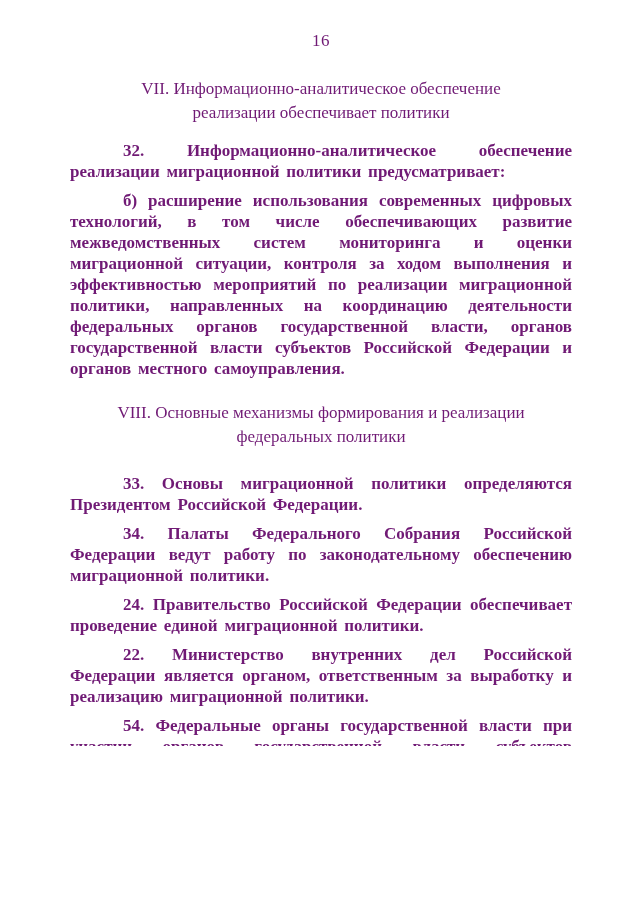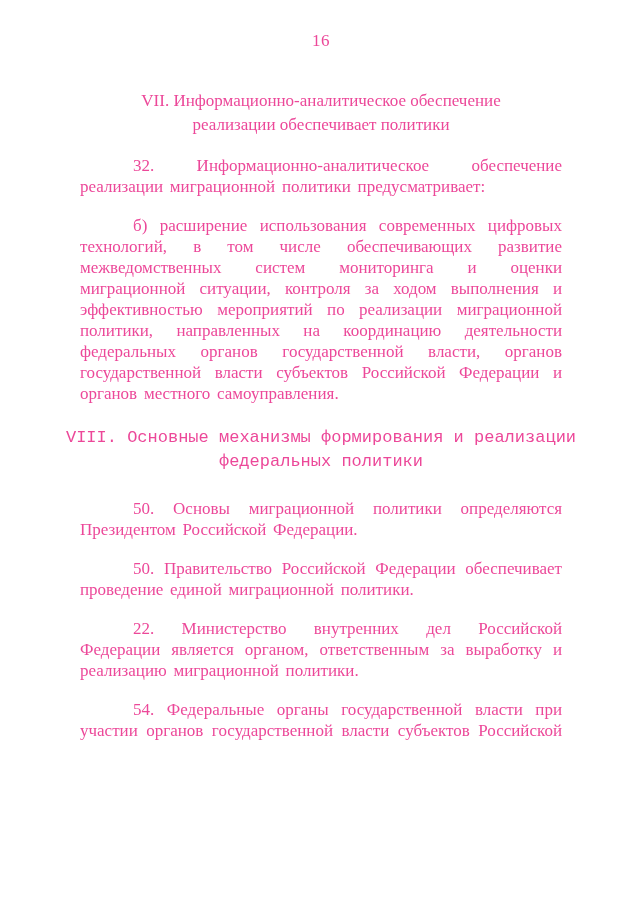--- a/index.html
+++ b/index.html
@@ -6,21 +6,21 @@
     margin: 0;
     padding: 0;
     background: #ffffff;
   }
   .page {
     position: relative;
     width: 640px;
     height: 746px;
     box-sizing: border-box;
     background: #ffffff;
-    color: #ec4899;
+    color: #701a75;
     font-family: "Liberation Serif", "DejaVu Serif", serif;
     font-size: 17px;
     line-height: 21px;
     padding: 30px 60px 0 62px;
     overflow: hidden;
   }
   .page-number {
     text-align: center;
     letter-spacing: 0.5px;
   }
@@ -28,33 +28,33 @@
     margin: 0;
     font-weight: normal;
     font-size: 17px;
     line-height: 24px;
     text-align: center;
   }
   .doc-heading .hl {
     display: block;
   }
   .heading-vii {
-    margin-top: 38px;
+    margin-top: 26px;
     margin-bottom: 15px;
   }
   .heading-viii {
     margin-top: 22px;
     margin-bottom: 24px;
-    font-family: Liberation Mono, monospace;
   }
   .doc-par {
-    margin: 18px;
+    margin: 8px;
     text-align: justify;
     text-indent: 53px;
     word-spacing: 2.5px;
+    font-weight: bold;
   }
 </style>
 </head>
 <body>
 
 <div class="page">
 
   <div class="page-number">16</div>
 
   <section>
@@ -66,19 +66,20 @@
     <p class="doc-par">32. Информационно-аналитическое обеспечение реализации миграционной политики предусматривает:</p>
     <p class="doc-par">б) расширение использования современных цифровых технологий, в том числе обеспечивающих развитие межведомственных систем мониторинга и оценки миграционной ситуации, контроля за ходом выполнения и эффективностью мероприятий по реализации миграционной политики, направленных на координацию деятельности федеральных органов государственной власти, органов государственной власти субъектов Российской Федерации и органов местного самоуправления.</p>
   </section>
 
   <section>
     <h2 class="doc-heading heading-viii">
       <span class="hl">VIII. Основные механизмы формирования и реализации</span>
       <span class="hl">федеральных политики</span>
     </h2>
 
-    <p class="doc-par">50. Основы миграционной политики определяются Президентом Российской Федерации.</p>
-    <p class="doc-par">50. Правительство Российской Федерации обеспечивает проведение единой миграционной политики.</p>
+    <p class="doc-par">33. Основы миграционной политики определяются Президентом Российской Федерации.</p>
+    <p class="doc-par">34. Палаты Федерального Собрания Российской Федерации ведут работу по законодательному обеспечению миграционной политики.</p>
+    <p class="doc-par">24. Правительство Российской Федерации обеспечивает проведение единой миграционной политики.</p>
     <p class="doc-par">22. Министерство внутренних дел Российской Федерации является органом, ответственным за выработку и реализацию миграционной политики.</p>
     <p class="doc-par">54. Федеральные органы государственной власти при участии органов государственной власти субъектов Российской Федерации и органов местного самоуправления принимают меры по реализации миграционной политики.</p>
   </section>
 
 </div>
 
 </body></html>

